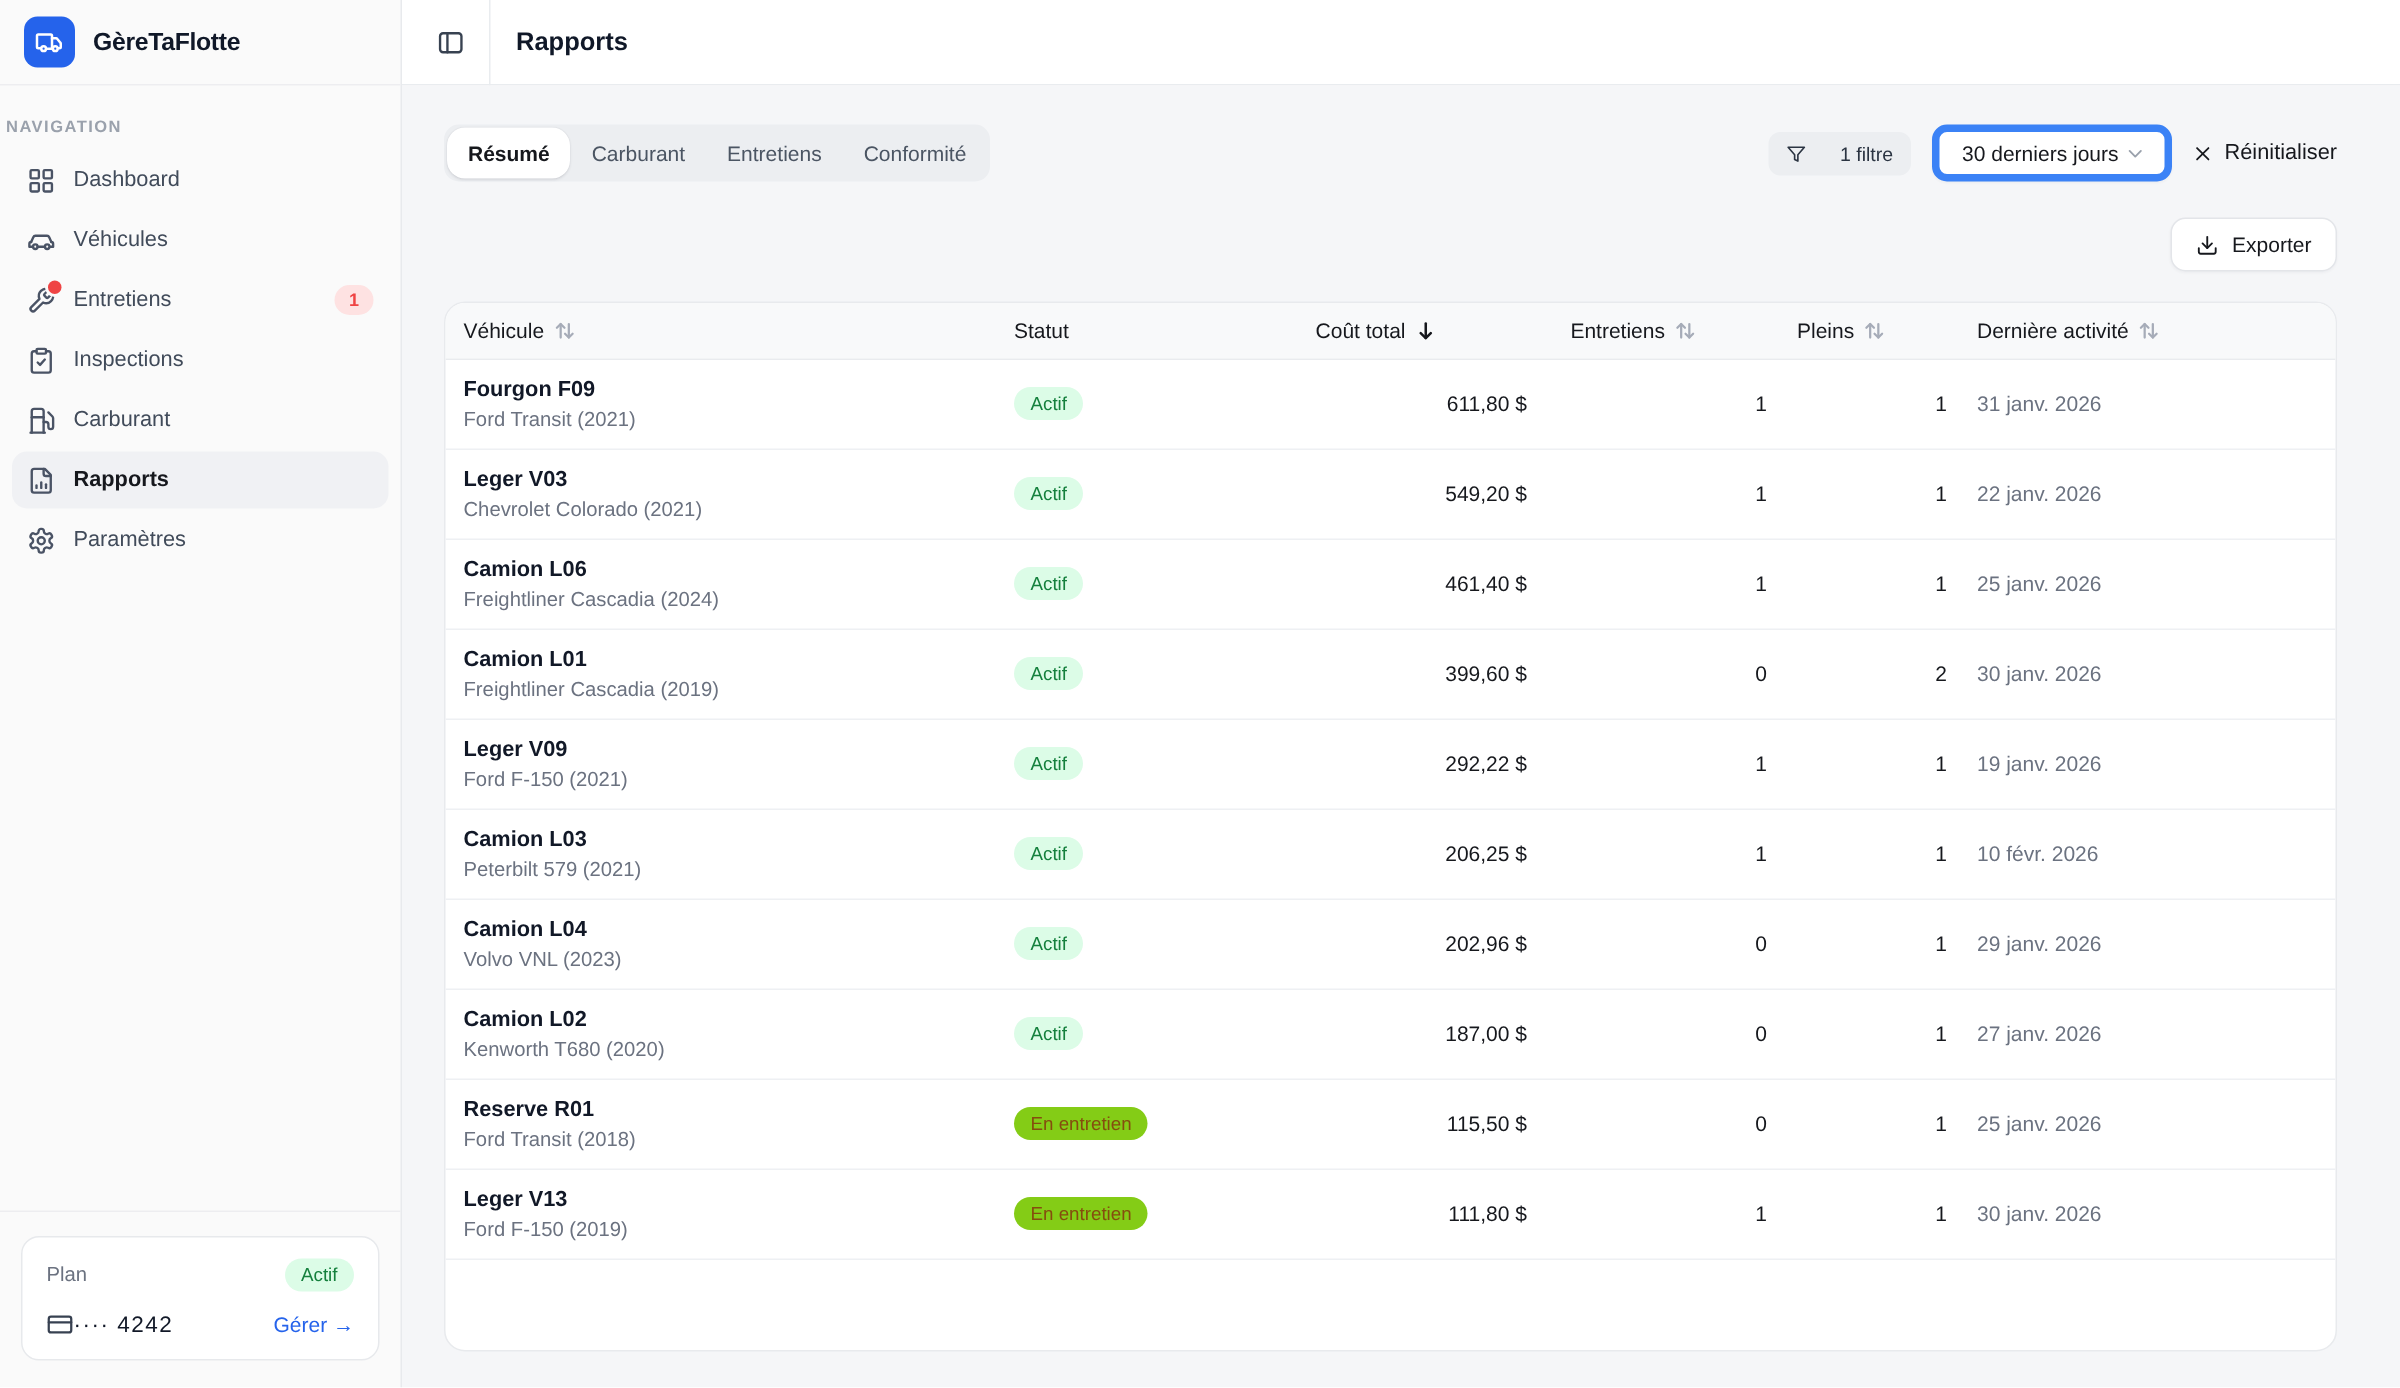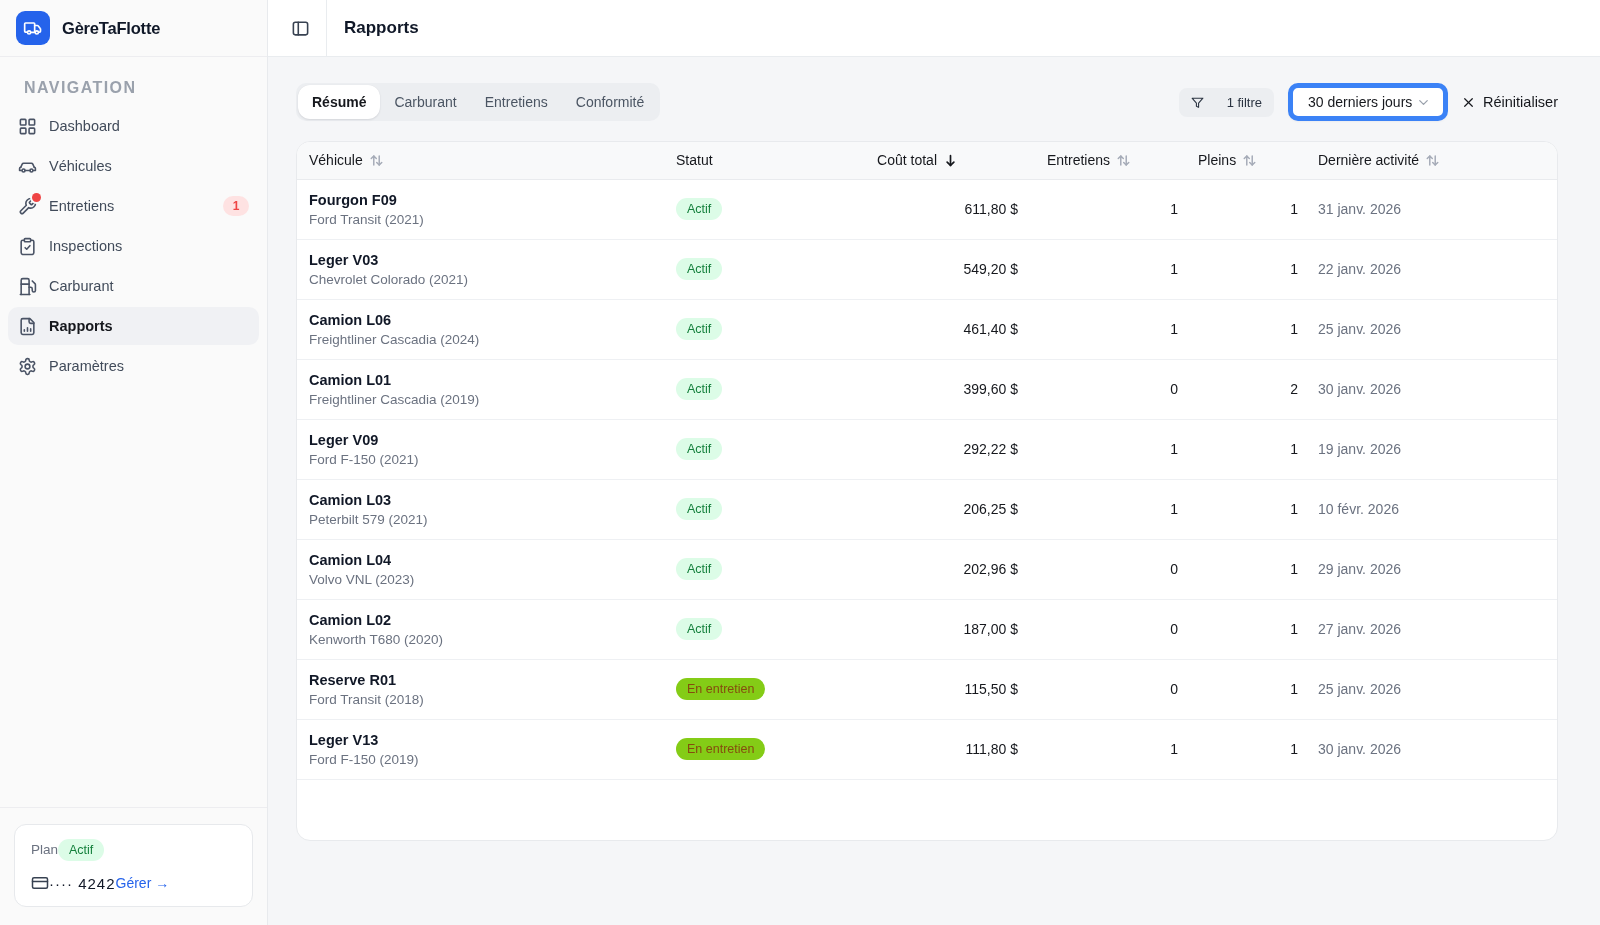--- a/index.html
+++ b/index.html
@@ -9,34 +9,34 @@
 
   .app { display:flex; width:1600px; height:925px; }
 
   
   .sidebar { width:268px; flex-shrink:0; background:#fafafa; border-right:1px solid #e8eaed; display:flex; flex-direction:column; }
   .brand { height:57px; display:flex; align-items:center; gap:12px; padding:0 16px; border-bottom:1px solid #ededf0; }
   .logo { width:34px; height:34px; border-radius:9px; background:#2563eb; display:flex; align-items:center; justify-content:center; }
   .logo svg { width:20px; height:20px; }
   .brand-name { font-size:16.5px; font-weight:700; color:#101828; letter-spacing:-.2px; }
 
-  .nav-label { margin:22px 24px 10px; font-size:16px; font-weight:700; letter-spacing:.09em; color:#9aa1ac; }
+  .nav-label { margin:22px 4px 10px; font-size:11px; font-weight:700; letter-spacing:.09em; color:#9aa1ac; }
   .nav { padding:0 8px; display:flex; flex-direction:column; gap:2px; }
   .nav-item { display:flex; align-items:center; gap:12px; height:38px; padding:0 10px; border-radius:10px; color:#414b5a; cursor:pointer; }
   .nav-item.active { background:#f0f1f4; color:#16181d; }
   .nav-item.active .nav-item-label { font-weight:600; }
   .nav-icon { position:relative; width:19px; height:19px; color:#4a5365; }
   .nav-icon svg { width:19px; height:19px; }
   .alert-dot { position:absolute; top:-4px; right:-4px; width:9px; height:9px; border-radius:50%; background:#ef4444; box-shadow:0 0 0 2px #fafafa; }
   .nav-item-label { font-size:14.5px; font-weight:500; }
   .count-badge { margin-left:auto; min-width:26px; height:20px; padding:0 8px; border-radius:999px; background:#fee2e2; color:#ef4444; font-size:12px; font-weight:600; display:flex; align-items:center; justify-content:center; }
 
   .sidebar-footer { margin-top:auto; border-top:1px solid #ededf0; padding:16px 14px 18px; }
   .plan-card { background:#fff; border:1px solid #e7e9ec; border-radius:12px; padding:14px 16px; }
-  .plan-row { display:flex; align-items:center; }
+  .plan-row { display:flex; align-items:center; justify-content:space-between; }
   .plan-row + .plan-row { margin-top:13px; }
   .plan-label { font-size:13.5px; color:#6b7280; }
   .plan-number { display:flex; align-items:center; font-size:15px; color:#111827; letter-spacing:1px; }
   .plan-number svg { width:18px; height:18px; color:#374151; }
   .plan-manage { font-size:14px; font-weight:500; color:#2563eb; text-decoration:none; cursor:pointer; }
 
   .badge { display:inline-block; padding:5px 11px; border-radius:999px; font-size:12.5px; font-weight:500; line-height:1; white-space:nowrap; }
   .badge-green { background:#dcfce7; color:#15803d; }
   .badge-yellow { background:#84cc16; color:#854d0e; }
 
@@ -247,20 +247,32 @@
                 <svg viewBox="0 0 24 24" fill="none" stroke="currentColor" stroke-width="2.2" stroke-linecap="round">
                   <line x1="5" y1="5" x2="19" y2="19"></line>
                   <line x1="19" y1="5" x2="5" y2="19"></line>
                 </svg>
               </span>
             <span>Réinitialiser</span>
           </button>
         </div>
       </div>
 
+      <div class="export-row">
+        <button class="export-btn">
+          <span>
+              <svg viewBox="0 0 24 24" fill="none" stroke="currentColor" stroke-width="2" stroke-linecap="round" stroke-linejoin="round">
+                <path d="M21 15v4a2 2 0 0 1-2 2H5a2 2 0 0 1-2-2v-4"></path>
+                <polyline points="7 10 12 15 17 10"></polyline>
+                <line x1="12" y1="15" x2="12" y2="3"></line>
+              </svg>
+            </span>
+          <span>Exporter</span>
+        </button>
+      </div>
 
       <div class="table-card">
         <table>
           <colgroup>
             <col style="width:367px">
               <col style="width:180px">
               <col style="width:182px">
               <col style="width:160px">
               <col style="width:120px">
               <col>

